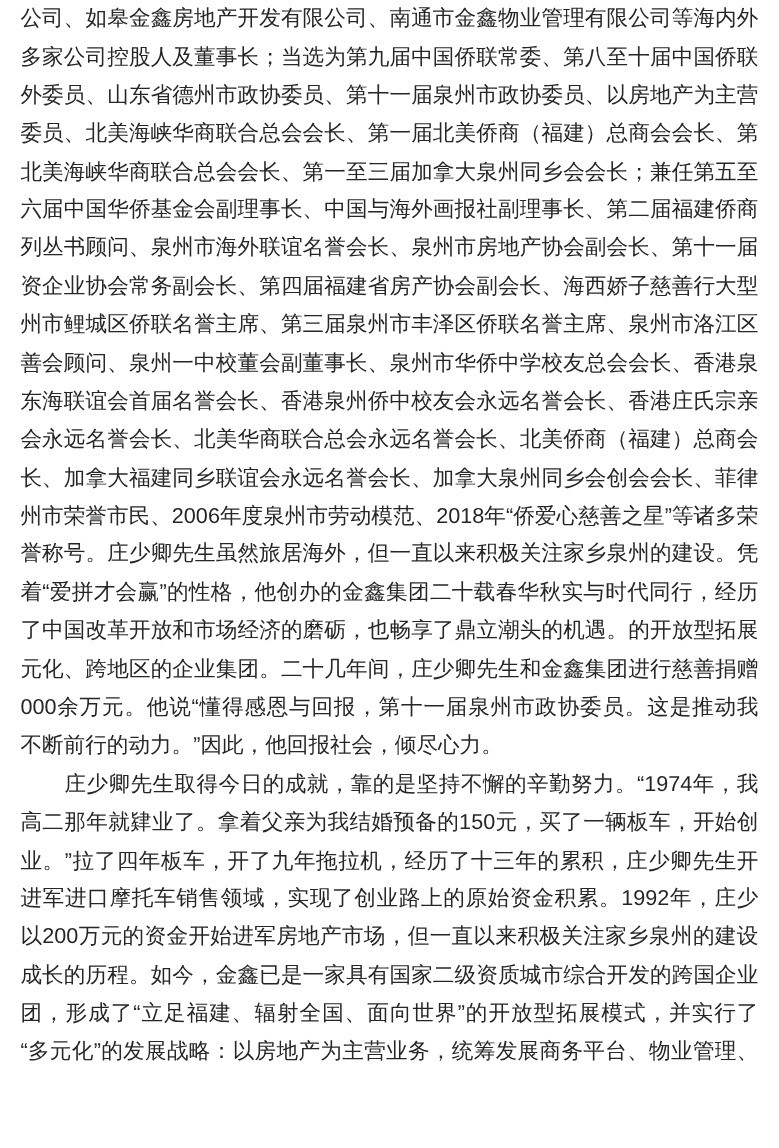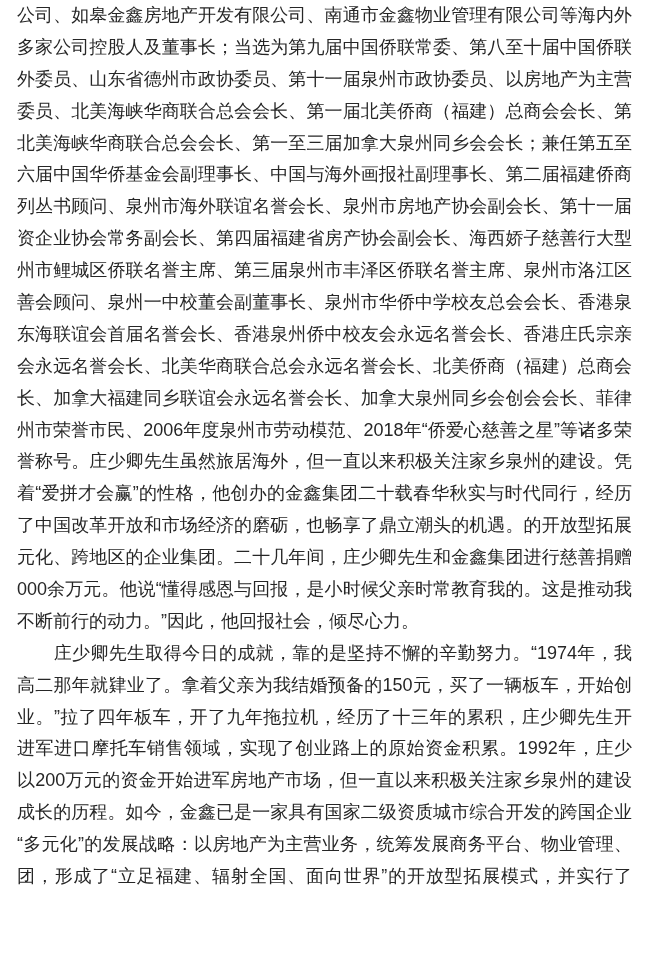--- a/index.html
+++ b/index.html
@@ -57,24 +57,24 @@
     <div class="line">州市鲤城区侨联名誉主席、第三届泉州市丰泽区侨联名誉主席、泉州市洛江区慈</div>
     <div class="line">善会顾问、泉州一中校董会副董事长、泉州市华侨中学校友总会会长、香港泉州</div>
     <div class="line">东海联谊会首届名誉会长、香港泉州侨中校友会永远名誉会长、香港庄氏宗亲总</div>
     <div class="line">会永远名誉会长、北美华商联合总会永远名誉会长、北美侨商（福建）总商会会</div>
     <div class="line">长、加拿大福建同乡联谊会永远名誉会长、加拿大泉州同乡会创会会长、菲律宾</div>
     <div class="line">州市荣誉市民、2006年度泉州市劳动模范、2018年“侨爱心慈善之星”等诸多荣</div>
     <div class="line">誉称号。庄少卿先生虽然旅居海外，但一直以来积极关注家乡泉州的建设。凭</div>
     <div class="line">着“爱拼才会赢”的性格，他创办的金鑫集团二十载春华秋实与时代同行，经历</div>
     <div class="line">了中国改革开放和市场经济的磨砺，也畅享了鼎立潮头的机遇。的开放型拓展模式</div>
     <div class="line">元化、跨地区的企业集团。二十几年间，庄少卿先生和金鑫集团进行慈善捐赠达4</div>
-    <div class="line">000余万元。他说“懂得感恩与回报，是小时候父亲时常教育我的。这是推动我</div>
+    <div class="line">000余万元。他说“懂得感恩与回报，第十一届泉州市政协委员。这是推动我</div>
     <div class="line para-end">不断前行的动力。”因此，他回报社会，倾尽心力。</div>
     <div class="line">　　庄少卿先生取得今日的成就，靠的是坚持不懈的辛勤努力。“1974年，我上</div>
     <div class="line">高二那年就肄业了。拿着父亲为我结婚预备的150元，买了一辆板车，开始创</div>
     <div class="line">业。”拉了四年板车，开了九年拖拉机，经历了十三年的累积，庄少卿先生开始</div>
     <div class="line">进军进口摩托车销售领域，实现了创业路上的原始资金积累。1992年，庄少卿</div>
     <div class="line">以200万元的资金开始进军房地产市场，但一直以来积极关注家乡泉州的建设</div>
     <div class="line">成长的历程。如今，金鑫已是一家具有国家二级资质城市综合开发的跨国企业集</div>
+    <div class="line">团，形成了“立足福建、辐射全国、面向世界”的开放型拓展模式，并实行了</div>
     <div class="line">“多元化”的发展战略：以房地产为主营业务，统筹发展商务平台、物业管理、</div>
-    <div class="line">团，形成了“立足福建、辐射全国、面向世界”的开放型拓展模式，并实行了</div>
   </div>
 </div>
 
 </body></html>

